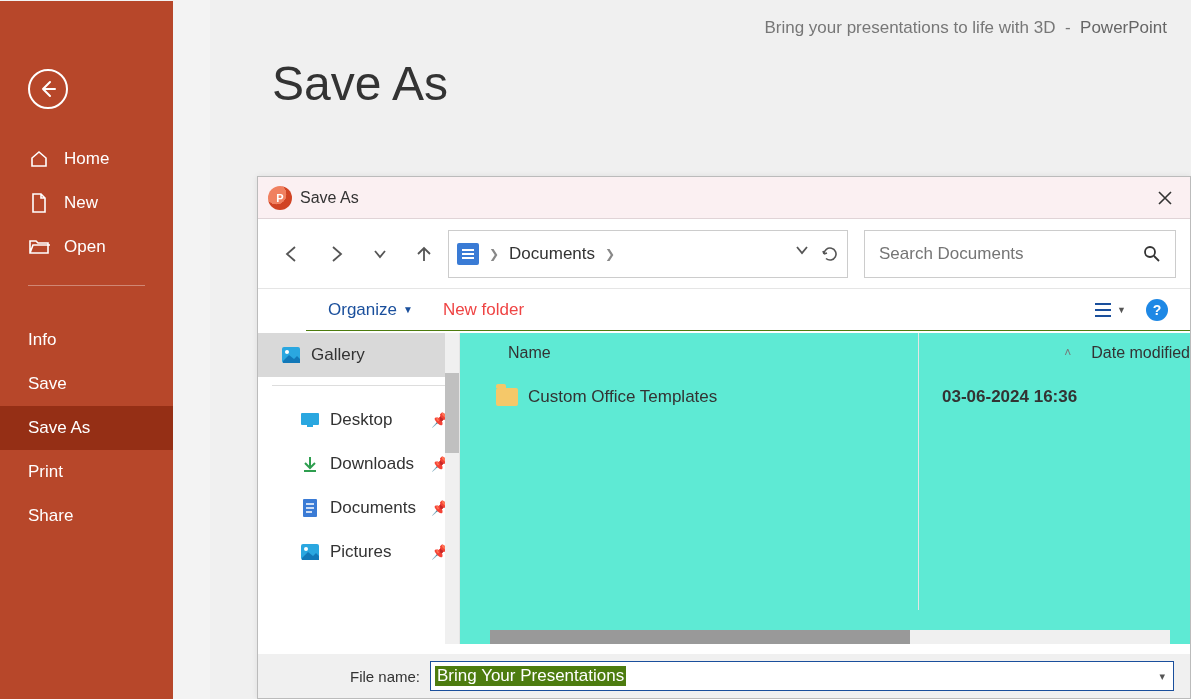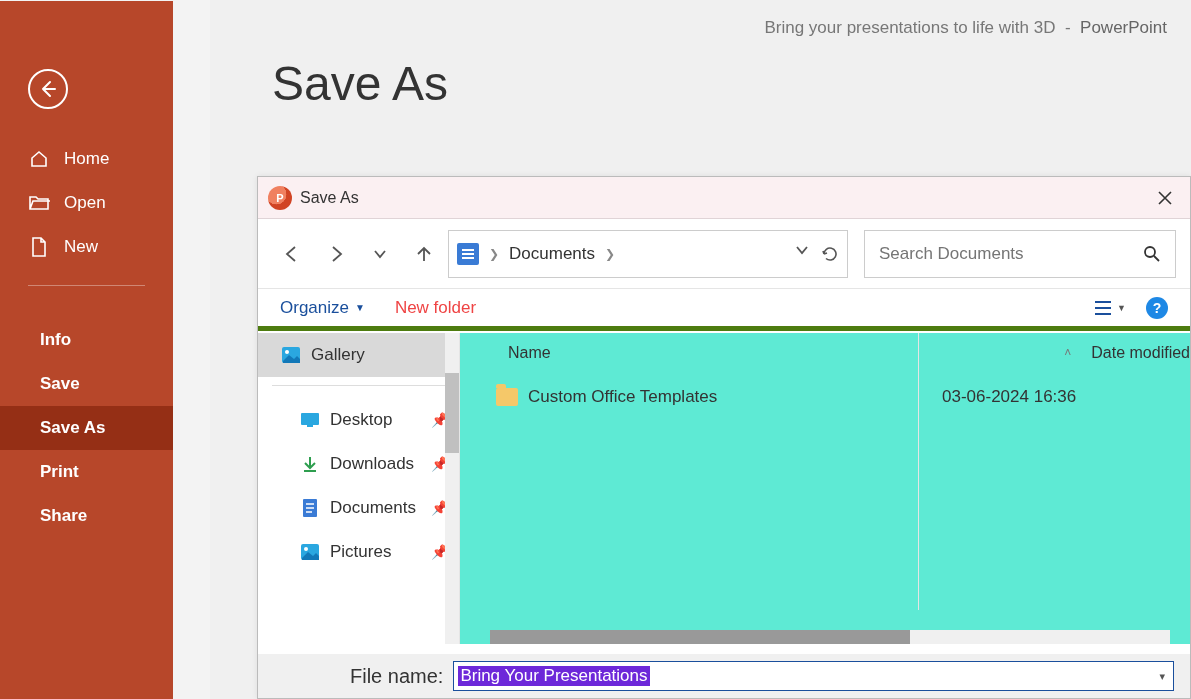--- a/index.html
+++ b/index.html
@@ -16,21 +16,21 @@
     cursor: pointer;
   }
   .nav { margin-top: 28px; }
   .nav-item {
     height: 44px; display: flex; align-items: center; padding-left: 28px;
     font-size: 17px; cursor: pointer; gap: 14px;
   }
   .nav-item.active { background: #952F15; }
   .nav-sep { height: 1px; background: rgba(255,255,255,0.35); margin: 16px 28px; }
   .icon-slot { width: 22px; height: 22px; display: flex; align-items: center; justify-content: center; flex-shrink: 0; }
-  .nav-item.noicon { padding-left: 40px; font-weight: bold; }
+  .nav-item.noicon { padding-left: 28px; }
 
   
   .main { position: absolute; left: 210px; top: 0; right: 0; bottom: 0; background: #f0f0f0; }
   .title-line {
     position: absolute; top: 18px; right: 24px; color: #777; font-size: 17px;
   }
   .title-line .appname { color: #666; }
   .page-title {
     position: absolute; left: 62px; top: 56px; font-size: 48px; font-weight: 300;
     color: #333;
@@ -73,21 +73,22 @@
   .addr-right { margin-left:auto; display:flex; gap:12px; }
   .search-bar {
     margin-left: 12px; flex: 1; height: 48px; border:1px solid #ccc; background:#fff;
     display:flex; align-items:center; padding:0 14px;justify-content:center;
   }
   .search-bar input { border:none;outline:none;flex:1;font-size:17px;color:#333;background:transparent; }
   .search-btn { color:#333; cursor:pointer; }
 
   .dlg-toolbar {
     height: 42px; display:flex; align-items:center; padding: 0 22px; gap: 30px;
-    border-bottom: 5px solid #4d7c0f;
+    border-bottom: 1px solid #4d7c0f;
+    margin-left: 48px;
   }
   .tb-drop { color:#1a4f9c; font-size:17px; display:flex;align-items:center;gap:6px;cursor:pointer; }
   .tb-drop .caret { font-size:10px; }
   .tb-right { margin-left:auto; display:flex;align-items:center;gap:20px; }
   .view-icon { color:#1a4f9c; font-size:20px; cursor:pointer; display:flex;align-items:center;gap:4px;}
   .help-icon { width:22px;height:22px;border-radius:50%;background:#1e88e5;color:#fff;display:flex;align-items:center;justify-content:center;font-size:14px;font-weight:bold;cursor:pointer; }
 
   .dlg-body { position:absolute; left:0; right:0; top:156px; bottom:54px; display:flex; }
   .quick { width:202px; background:#fff; border-right:1px solid #e5e5e5; position:relative; }
   .quick-item { height:44px;display:flex;align-items:center;padding-left:42px;gap:10px;font-size:17px;color:#333;cursor:pointer; position:relative;}
@@ -99,32 +100,32 @@
   .quick-thumb { position:absolute; top:40px; width:14px; height:80px; background:#c0c0c0; }
 
   .files { flex:1; background:#5eead4; position:relative; }
   .fheader { height:40px;display:flex;align-items:center;border-bottom:1px solid transparent;padding-left:48px;font-size:16px;color:#333; }
   .fhdr-sort { color:#777; font-size:12px; margin-left:auto; margin-right:20px; }
   .fdivider { position:absolute; top:0; bottom:34px; left:458px; width:1px; background:#e5e5e5; }
   .frow { height:48px;display:flex;align-items:center;padding-left:36px;font-size:17px;color:#333;cursor:pointer; }
   .folder-icon { width:22px;height:18px;background:#f5c869;border-radius:2px;margin-right:10px;position:relative; }
   .folder-icon::before { content:'';position:absolute;top:-4px;left:0;width:10px;height:4px;background:#f5c869;border-radius:2px 2px 0 0; }
   .frow-name { flex:0 0 414px; }
-  .frow-date { color:#333; }
+  .frow-date { color:#333;font-weight:bold; }
   .files-hscroll { position:absolute;left:30px;right:20px;bottom:0;height:14px;background:#f0f0f0; }
   .files-hthumb { position:absolute;left:0;top:0;height:14px;width:420px;background:#999; }
 
   .dlg-footer {
     position:absolute; left:0; right:0; bottom:0; height:44px;
     display:flex; align-items:center; padding: 0 16px 0 92px; gap:10px;
     background:#f0f0f0;
   }
-  .fn-label { font-size:20px; color:#333; }
+  .fn-label { font-size:15px; color:#333; }
   .fn-field { flex:1; height:30px; border:1px solid #1a4f9c; background:#fff; display:flex;align-items:center;padding:0 4px;position:relative; }
-  .fn-text { background:#6d28d9; color:#fff; padding:0 2px; font-size:17px; }
+  .fn-text { background:#4d7c0f; color:#fff; padding:0 2px; font-size:17px; }
   .fn-caret { position:absolute; right:8px; font-size:11px; color:#555; }
 
   svg { display:block; }
 </style>
 </head>
 <body>
 
 <div class="sidebar">
   <div class="back-btn">
     <svg width="20" height="20" viewBox="0 0 20 20">
@@ -135,33 +136,33 @@
     <div class="nav-item">
       <span class="icon-slot">
         <svg width="20" height="20" viewBox="0 0 20 20">
             <path d="M3 9 L10 3 L17 9 V17 H3 Z" stroke="#fff" stroke-width="1.6" fill="none"></path>
           </svg>
       </span>
       <span>Home</span>
     </div>
     <div class="nav-item">
       <span class="icon-slot">
+        <svg width="18" height="20" viewBox="0 0 18 20">
+            <path d="M3 1 H11 L15 5 V19 H3 Z M11 1 V5 H15" stroke="#fff" stroke-width="1.6" fill="none"></path>
+          </svg>
+      </span>
+      <span>New</span>
+    </div>
+    <div class="nav-item">
+      <span class="icon-slot">
         <svg width="22" height="18" viewBox="0 0 22 18">
             <path d="M2 3 H8 L10 5 H20 V15 H2 Z M2 15 L5 7 H22" stroke="#fff" stroke-width="1.6" fill="none"></path>
           </svg>
       </span>
       <span>Open</span>
-    </div>
-    <div class="nav-item">
-      <span class="icon-slot">
-        <svg width="18" height="20" viewBox="0 0 18 20">
-            <path d="M3 1 H11 L15 5 V19 H3 Z M11 1 V5 H15" stroke="#fff" stroke-width="1.6" fill="none"></path>
-          </svg>
-      </span>
-      <span>New</span>
     </div>
     <div class="nav-sep"></div>
     <div style="height:16px"></div>
     <div class="nav-item noicon">
       <span>Info</span>
     </div>
     <div class="nav-item noicon">
       <span>Save</span>
     </div>
     <div class="nav-item noicon active">

